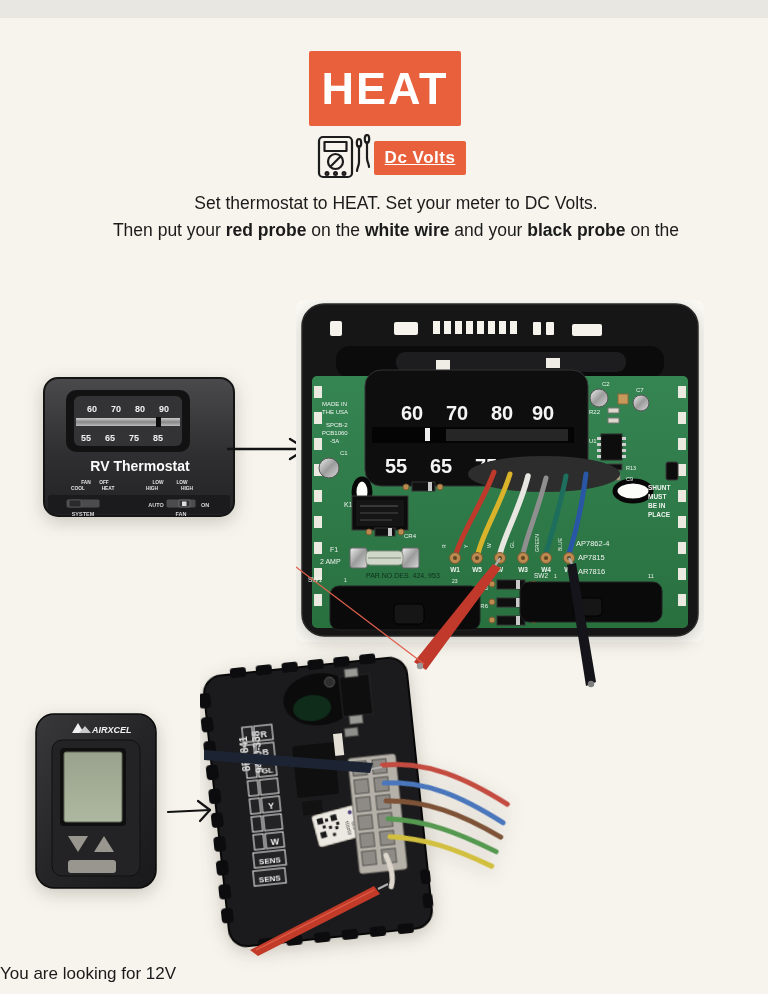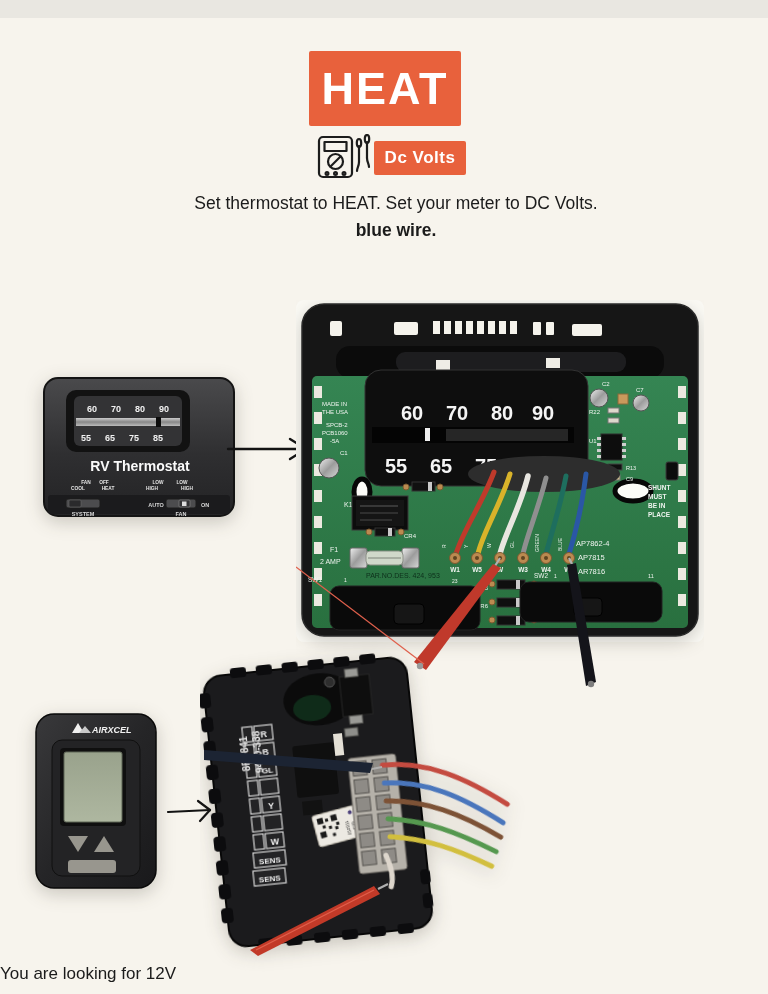--- a/index.html
+++ b/index.html
@@ -1,21 +1,21 @@
 <!DOCTYPE html>
 <html><head>
 <meta charset="utf-8">
 <style>
   html,body{margin:0;padding:0;}
   body{background:#e9e7e1;font-family:"Liberation Sans",sans-serif;}
   .page{position:relative;width:768px;height:994px;background:#F7F4ED;overflow:hidden;margin:18px auto;}
   .abs{position:absolute;}
   .badge{background:#E8613C;color:#ffffff;font-weight:700;display:flex;align-items:center;justify-content:center;}
   .heat-badge{left:309px;top:33px;width:152px;height:75px;font-size:45px;letter-spacing:2px;border-radius:2px;}
-  .dc-badge{left:374px;top:123px;width:92px;height:34px;font-size:17px;letter-spacing:.5px;border-radius:2px;}
+  .dc-badge{left:374px;top:123px;width:92px;height:34px;font-size:17px;letter-spacing:.5px;border-radius:2px;text-decoration:underline;}
   .instructions{left:76px;top:172px;width:640px;font-size:17.5px;line-height:27px;color:#1b1b1b;text-align:center;}
   .instructions b{font-weight:700;}
   .footer-text{left:0;top:946px;width:768px;font-size:17px;color:#1b1b1b;}
   svg{display:block;}
   svg text{font-family:"Liberation Sans",sans-serif;}
   .photo-shadow{filter:drop-shadow(0 5px 9px rgba(40,35,25,0.22));}
 </style>
 </head>
 <body>
 
@@ -38,21 +38,21 @@
       <path d="M51,8 v16"></path>
       <path d="M51,24 c0,4 2,6 2,9"></path>
       <ellipse cx="51" cy="5" rx="2.2" ry="4"></ellipse>
     </g>
   </svg>
 
   <div class="abs badge dc-badge">Dc Volts</div>
 
   <div class="abs instructions">
     <div><span>Set thermostat to HEAT. Set your meter to DC Volts.</span></div>
-    <div><b>blue wire.</b></div>
+    <div><span>Then put your </span><b>red probe</b><span> on the </span><b>white wire</b><span> and your </span><b>black probe</b><span> on the</span></div>
   </div>
 
   <svg class="abs photo-shadow" style="left:40px;top:356px" width="200" height="150" viewBox="0 0 200 150">
     <defs>
       <linearGradient id="thermbody" x1="0" y1="0" x2="0" y2="1">
         <stop offset="0" stop-color="#4a4a4c"></stop>
           <stop offset=".55" stop-color="#2f2f31"></stop>
           <stop offset="1" stop-color="#232325"></stop>
       </linearGradient>
       <linearGradient id="silverband" x1="0" y1="0" x2="0" y2="1">

